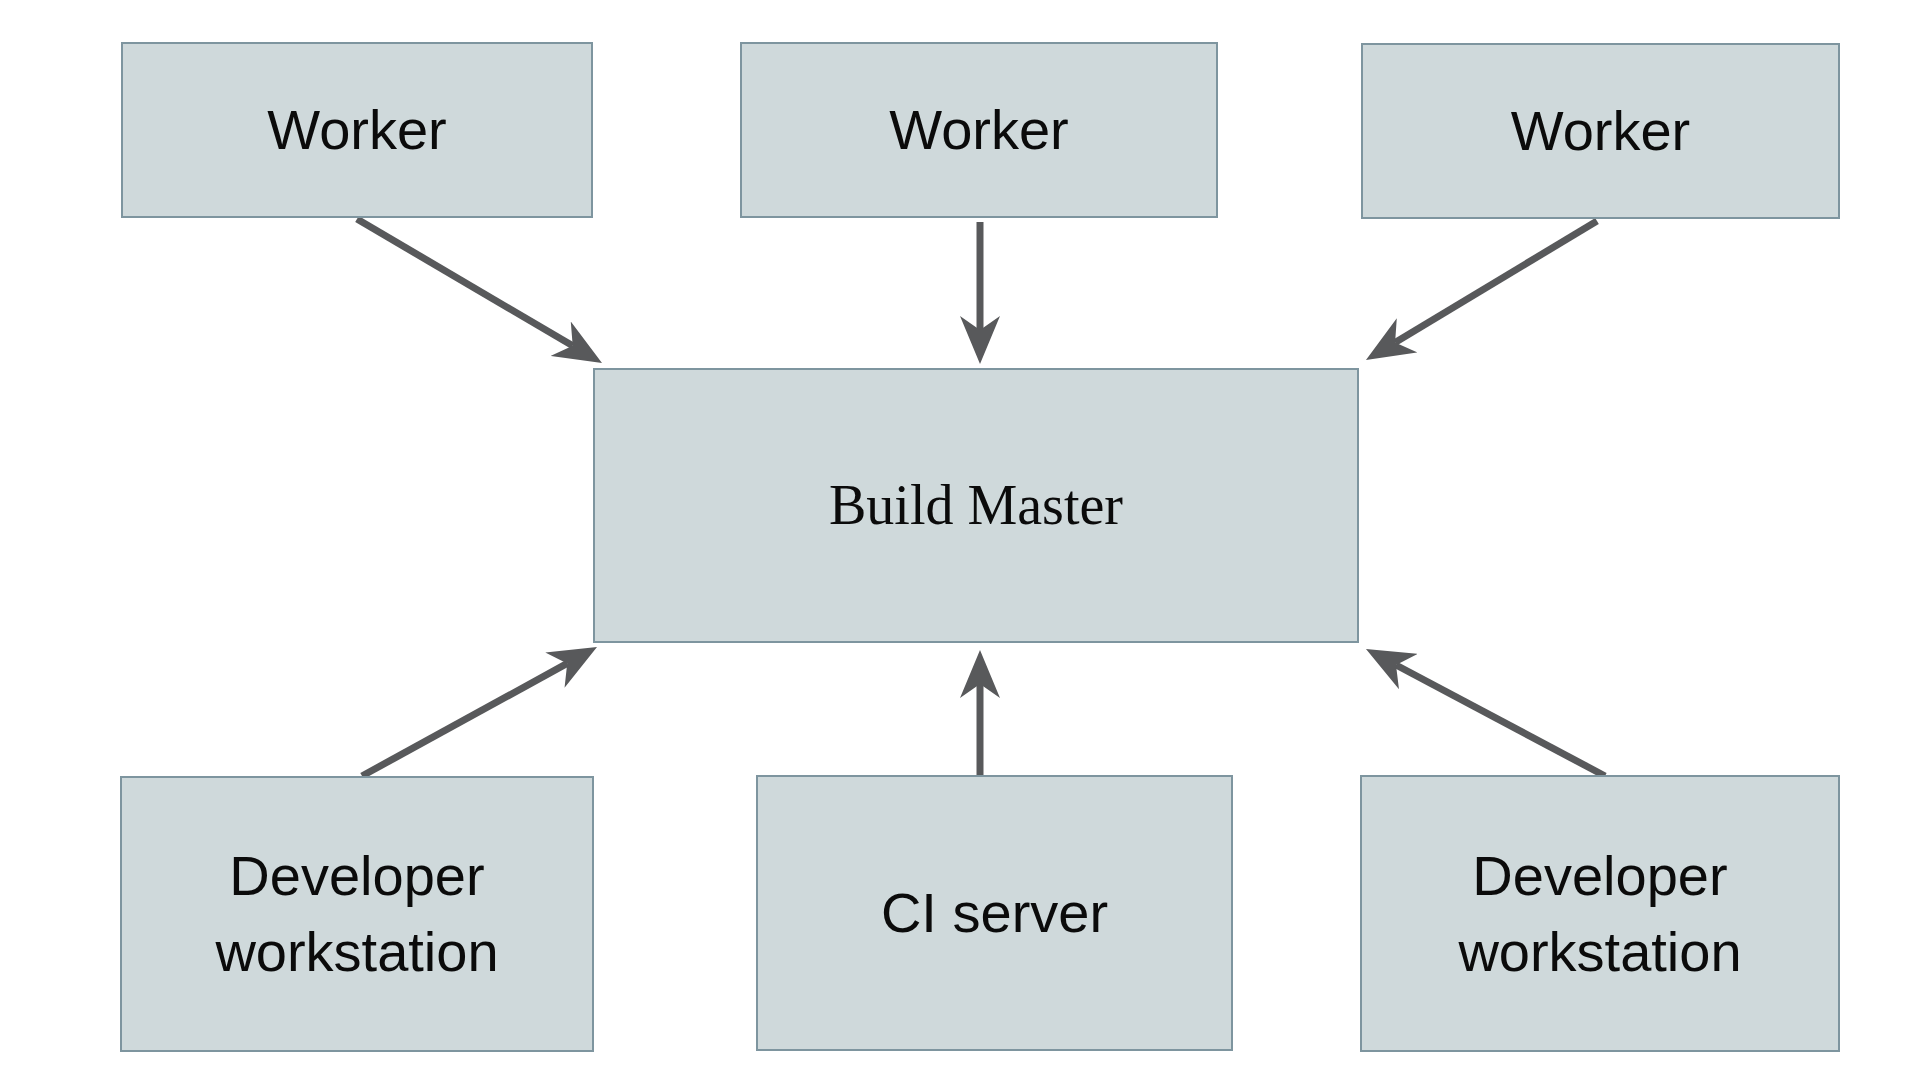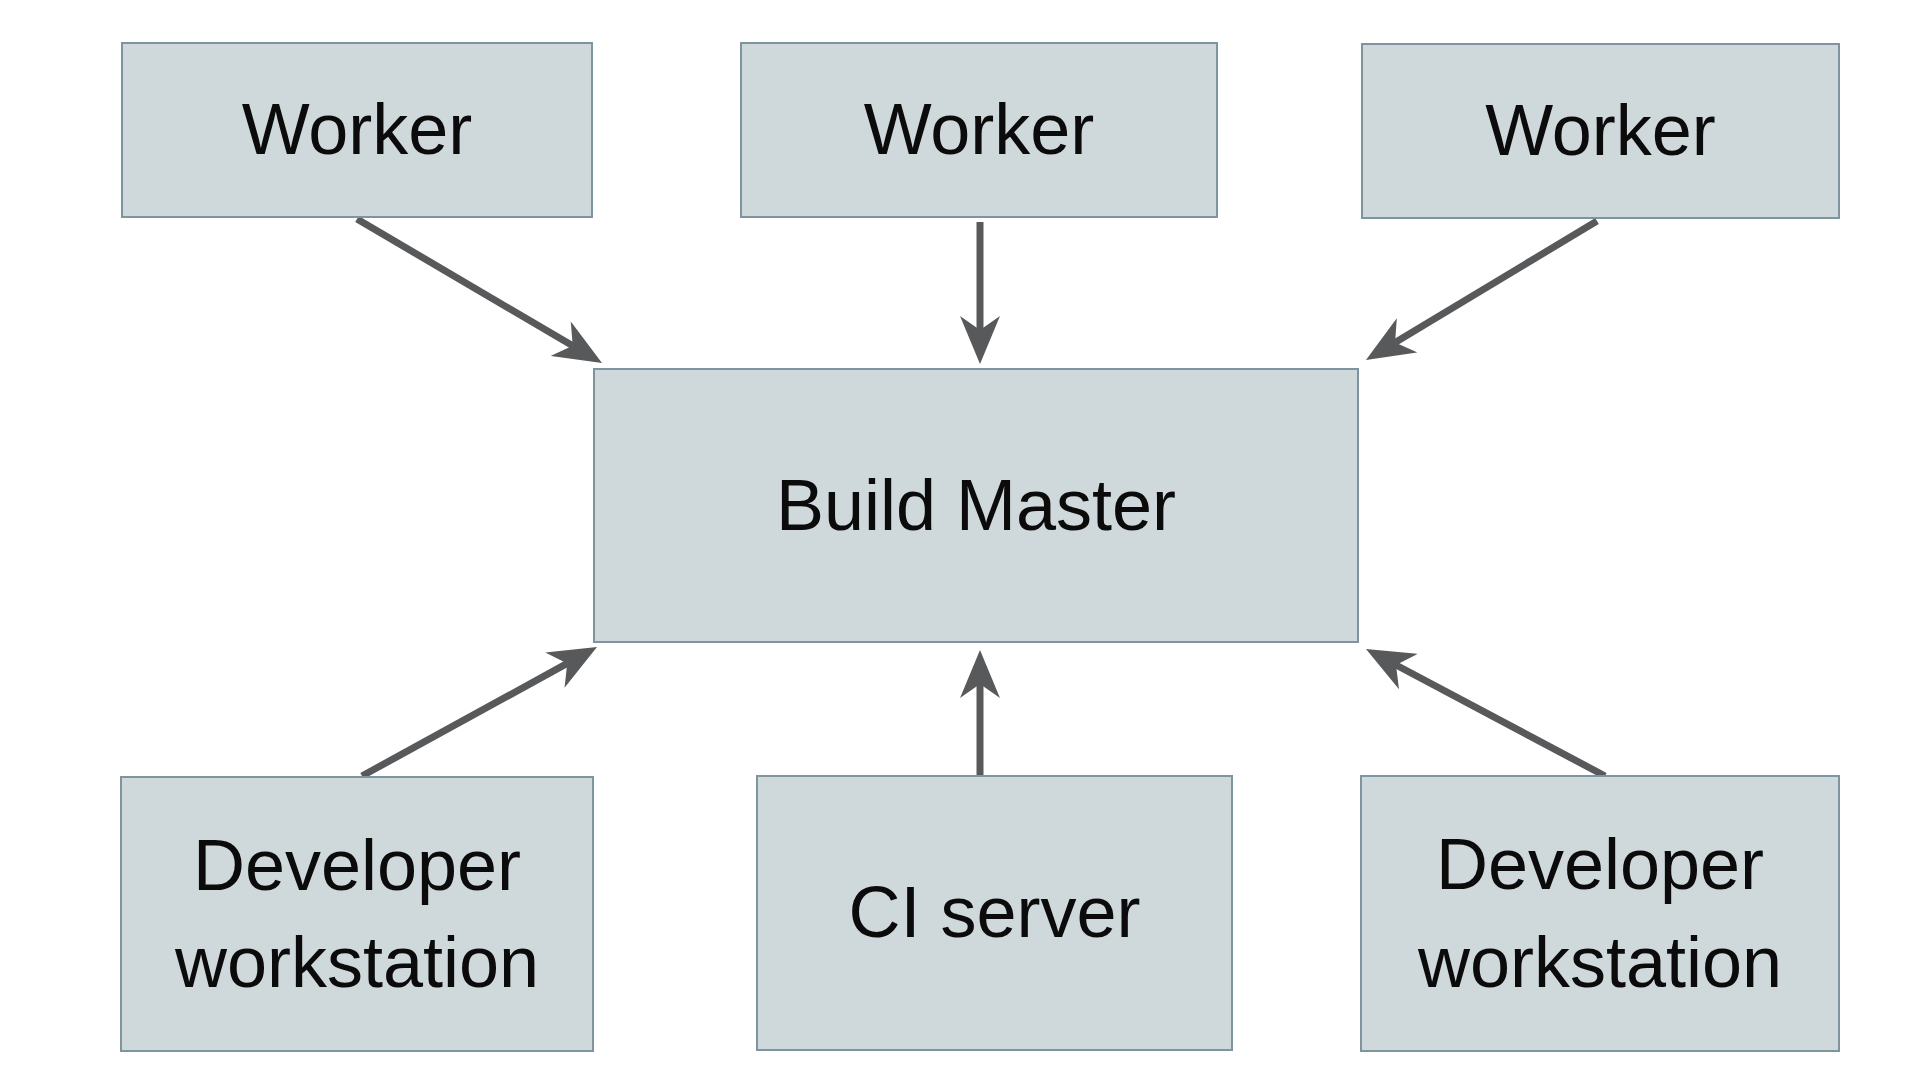--- a/index.html
+++ b/index.html
@@ -24,31 +24,31 @@
   .node {
     position: absolute;
     background: var(--box-fill);
     border: 2px solid var(--box-border);
     display: flex;
     align-items: center;
     justify-content: center;
     text-align: center;
   }
   .node .label {
-    font-size: 72px;
+    font-size: 56px;
     line-height: 1.35;
     color: var(--text);
     letter-spacing: 0px;
     padding: 0 10px;
   }
   
   .n-worker-1      { left: 121px;  top: 42px;  width: 472px; height: 176px; }
   .n-worker-2      { left: 740px;  top: 42px;  width: 478px; height: 176px; }
   .n-worker-3      { left: 1361px; top: 43px;  width: 479px; height: 176px; }
-  .n-build-master  { left: 593px;  top: 368px; width: 766px; height: 275px; }
+  .n-build-master  { left: 593px;  top: 368px; width: 766px; height: 275px; font-family: Liberation Serif, serif; }
   .n-dev-left      { left: 120px;  top: 776px; width: 474px; height: 276px; }
   .n-ci-server     { left: 740px;  top: 775px; width: 477px; height: 276px; margin-left: 16px; }
   .n-dev-right     { left: 1360px; top: 775px; width: 480px; height: 277px; }
 
   .arrow-layer {
     position: absolute;
     inset: 0;
     width: 1910px;
     height: 1090px;
     pointer-events: none;

